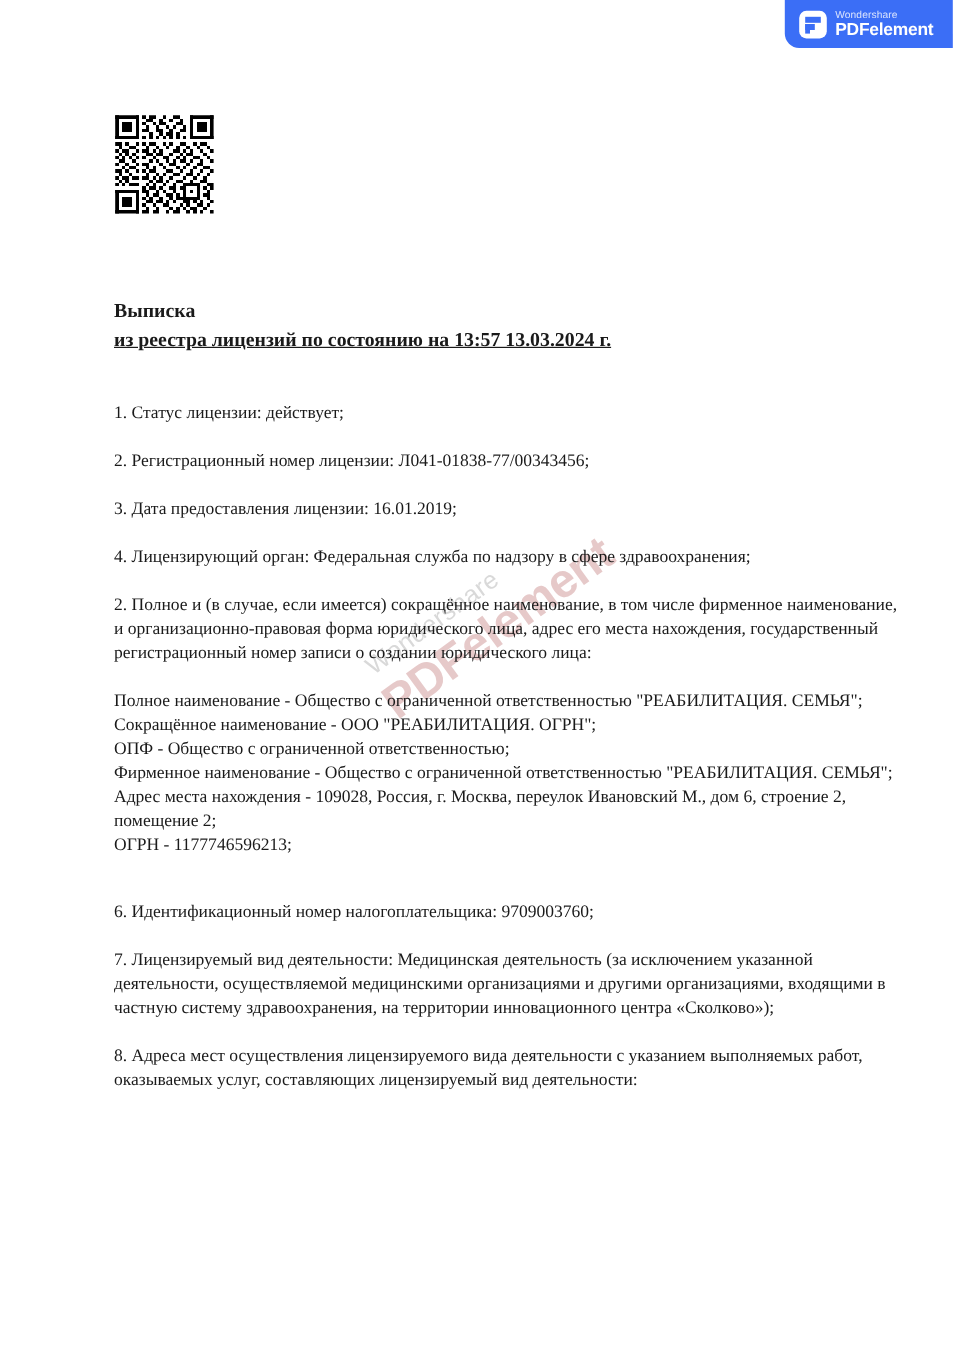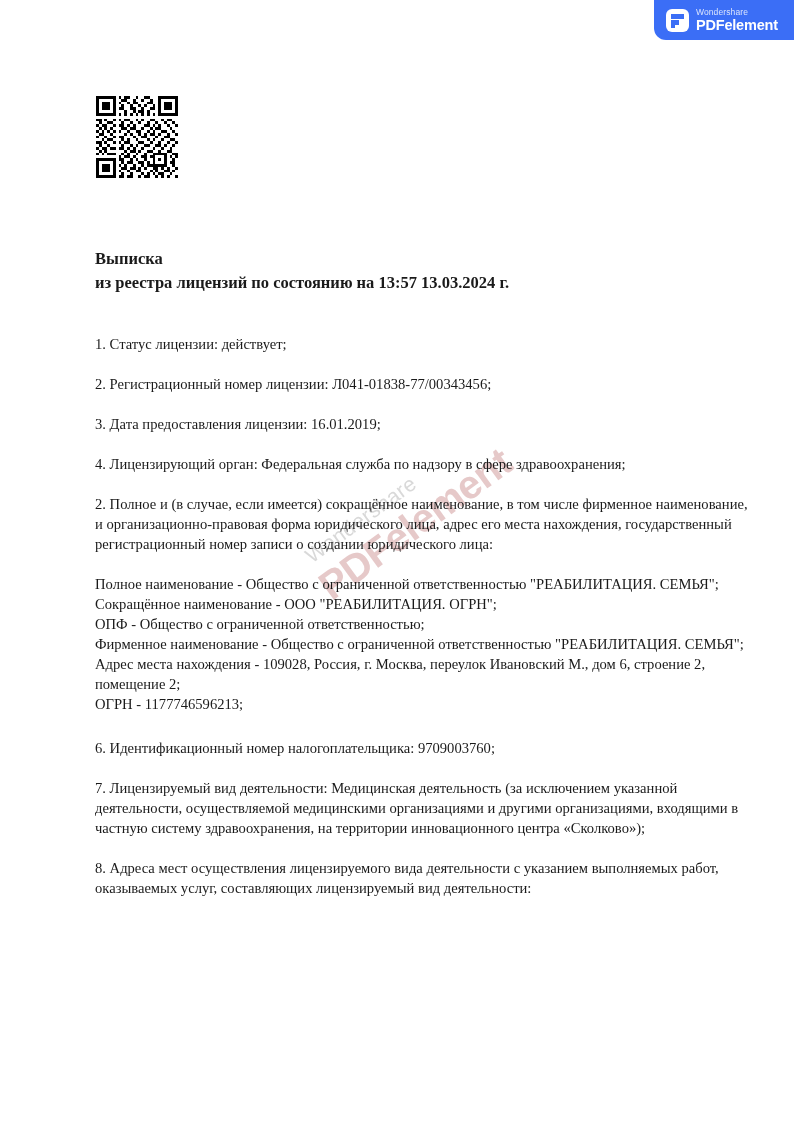--- a/index.html
+++ b/index.html
@@ -128,28 +128,28 @@
     width: 656px;
     z-index: 2;
   }
   .doc-title {
     text-align: left;
     font-weight: bold;
     font-size: 16.5px;
     line-height: 1.45;
     margin-top: 247px;
   }
-  .doc-title .line2 { white-space: nowrap; }
+  .doc-title .line2 { white-space: nowrap; text-decoration: underline; }
 
   .doc-body { margin-top: 40px; }
 
   .para {
     font-size: 14.6px;
     line-height: 1.37;
-    margin: 4px 0 20px 0;
+    margin: 16px 0 20px 0;
     text-align: left;
   }
   .block-gap { height: 20px; }
 
   .detail-line {
     font-size: 14.6px;
     line-height: 1.37;
     margin: 0;
   }
 </style>

